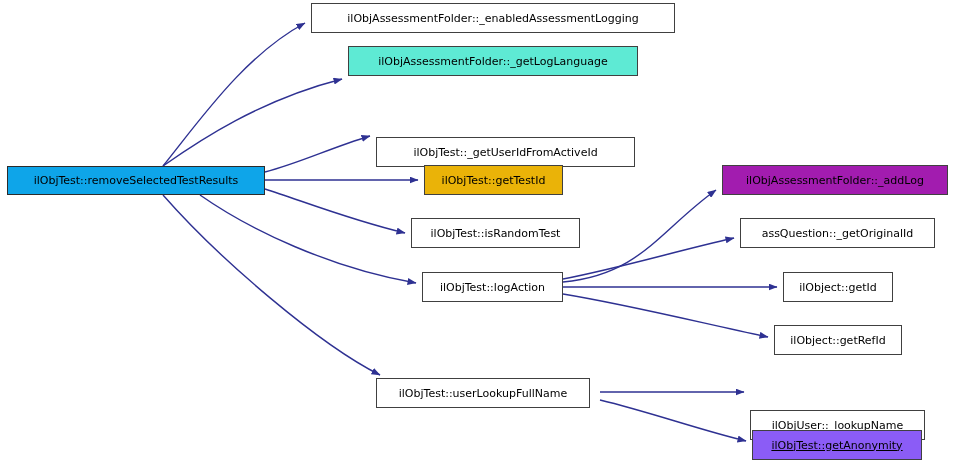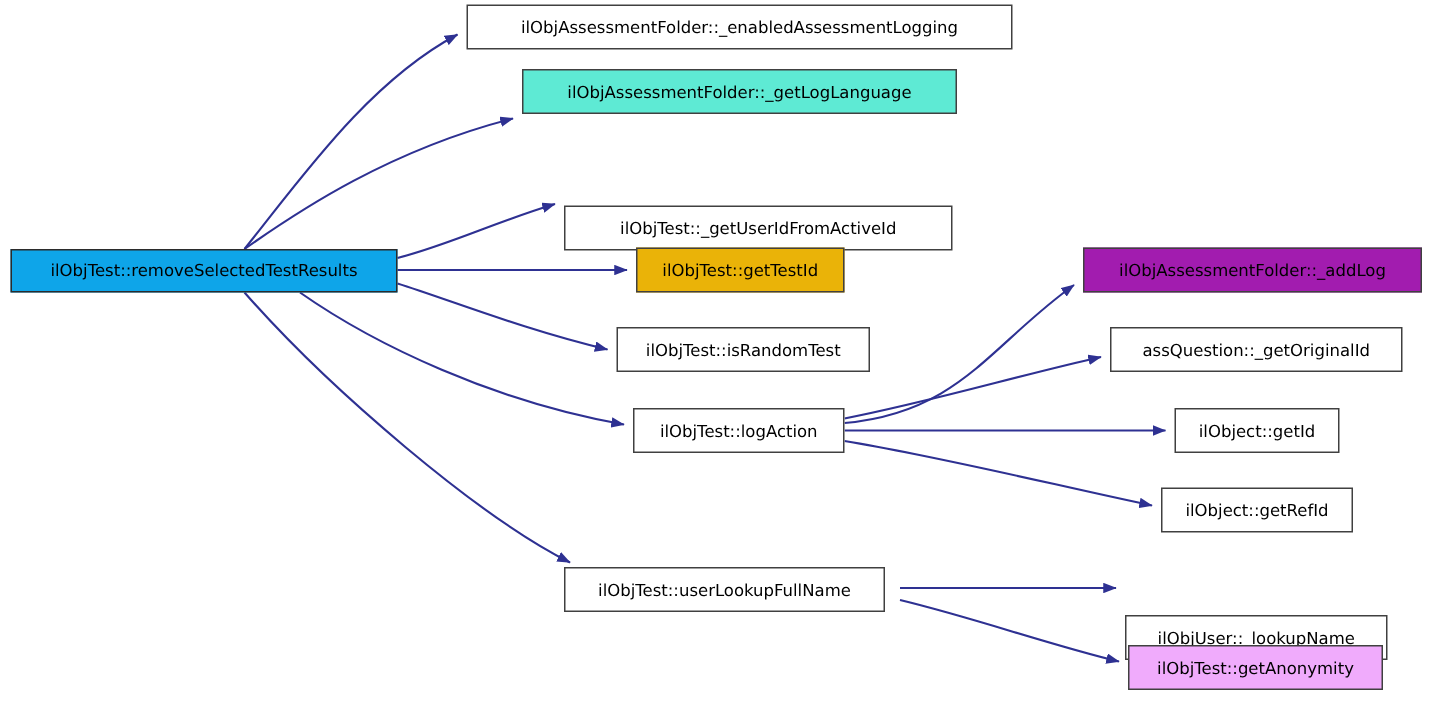--- a/index.html
+++ b/index.html
@@ -108,17 +108,17 @@
       </div>
       <div class="node" style="left: 783px; top: 272px; width: 110px; height: 30px; border-color: rgb(64, 64, 64); background: rgb(255, 255, 255); color: rgb(0, 0, 0); align-items: center;">
         <span class="node-label">ilObject::getId</span>
       </div>
       <div class="node" style="left: 774px; top: 325px; width: 128px; height: 30px; border-color: rgb(64, 64, 64); background: rgb(255, 255, 255); color: rgb(0, 0, 0);">
         <span class="node-label">ilObject::getRefId</span>
       </div>
       <div class="node" style="left: 750px; top: 378px; width: 175px; height: 30px; border-color: rgb(64, 64, 64); background: rgb(255, 255, 255); color: rgb(0, 0, 0); margin-top: 32px;">
         <span class="node-label">ilObjUser::_lookupName</span>
       </div>
-      <div class="node" style="left: 752px; top: 430px; width: 170px; height: 30px; border-color: rgb(64, 64, 64); background: #f0abfc; color: rgb(0, 0, 0);">
+      <div class="node" style="left: 752px; top: 430px; width: 170px; height: 30px; border-color: rgb(64, 64, 64); background: #8b5cf6; color: rgb(0, 0, 0); text-decoration: underline;">
         <span class="node-label">ilObjTest::getAnonymity</span>
       </div>
     </div>
 </div>
 
 </body></html>

